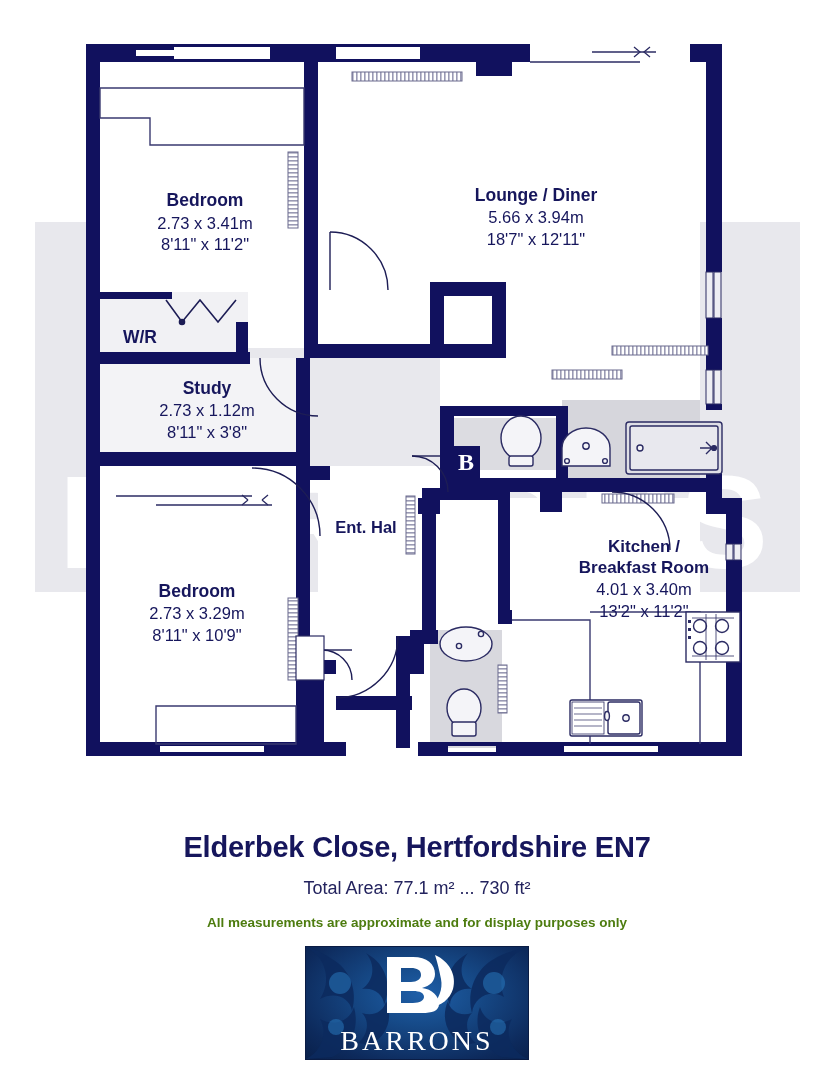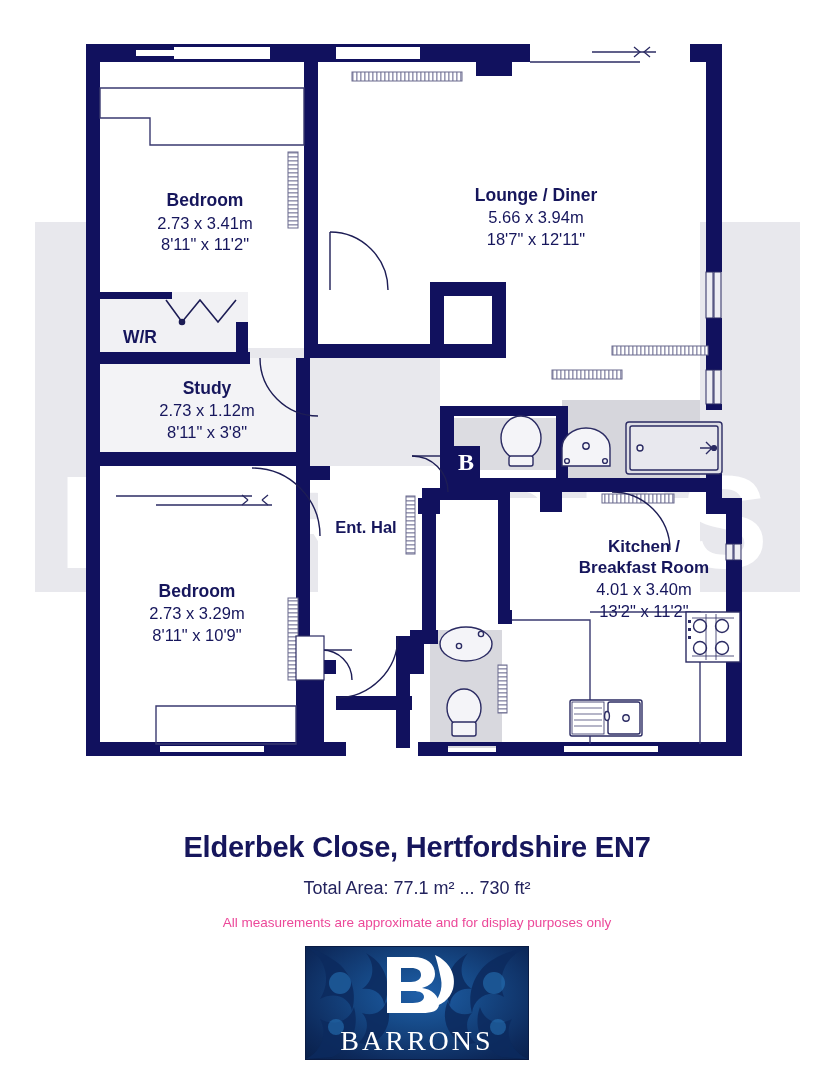--- a/index.html
+++ b/index.html
@@ -9,21 +9,21 @@
     color:#121252;
   }
   #plan-wrap{position:absolute;left:0;top:0;width:834px;height:800px;}
   #plan-svg{display:block;}
   .footer{position:absolute;left:0;top:800px;width:834px;height:280px;text-align:center;}
   .title{
     font-size:29px;font-weight:bold;color:#16165c;letter-spacing:-0.2px;
     margin:0;padding-top:32px;line-height:1.1;
   }
   .subtitle{font-size:18px;color:#23235e;margin:0;padding-top:14px;font-weight:normal;}
-  .disclaimer{font-size:13.5px;color:#ec4899;margin:0;padding-top:16px;font-weight:normal;}
+  .disclaimer{font-size:13.5px;color:#4d7c0f;margin:0;padding-top:16px;font-weight:bold;}
   .logo-box{
     width:222px;height:112px;margin:16px auto 0 auto;position:relative;overflow:hidden;
     background:radial-gradient(ellipse at 52% 42%, #1f5fa8 0%, #164a88 34%, #123a72 56%, #0d2a5c 78%, #09204b 100%);
     border:1px solid #0a1c44;
   }
   .logo-swirls{position:absolute;left:0;top:0;width:222px;height:112px;}
   .logo-word{
     position:absolute;left:0;bottom:4px;width:222px;text-align:center;
     font-family:"Liberation Serif", serif;
     font-size:28px;letter-spacing:3px;color:#ffffff;font-weight:normal;line-height:1;

